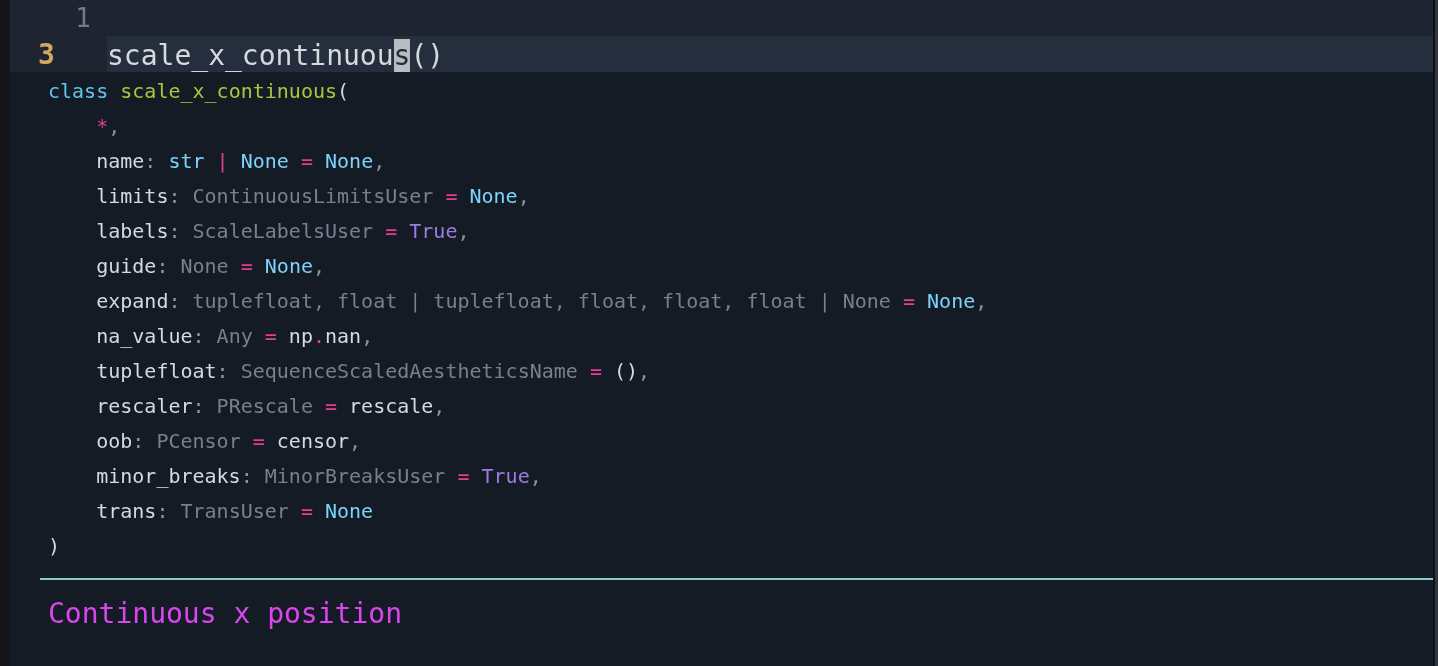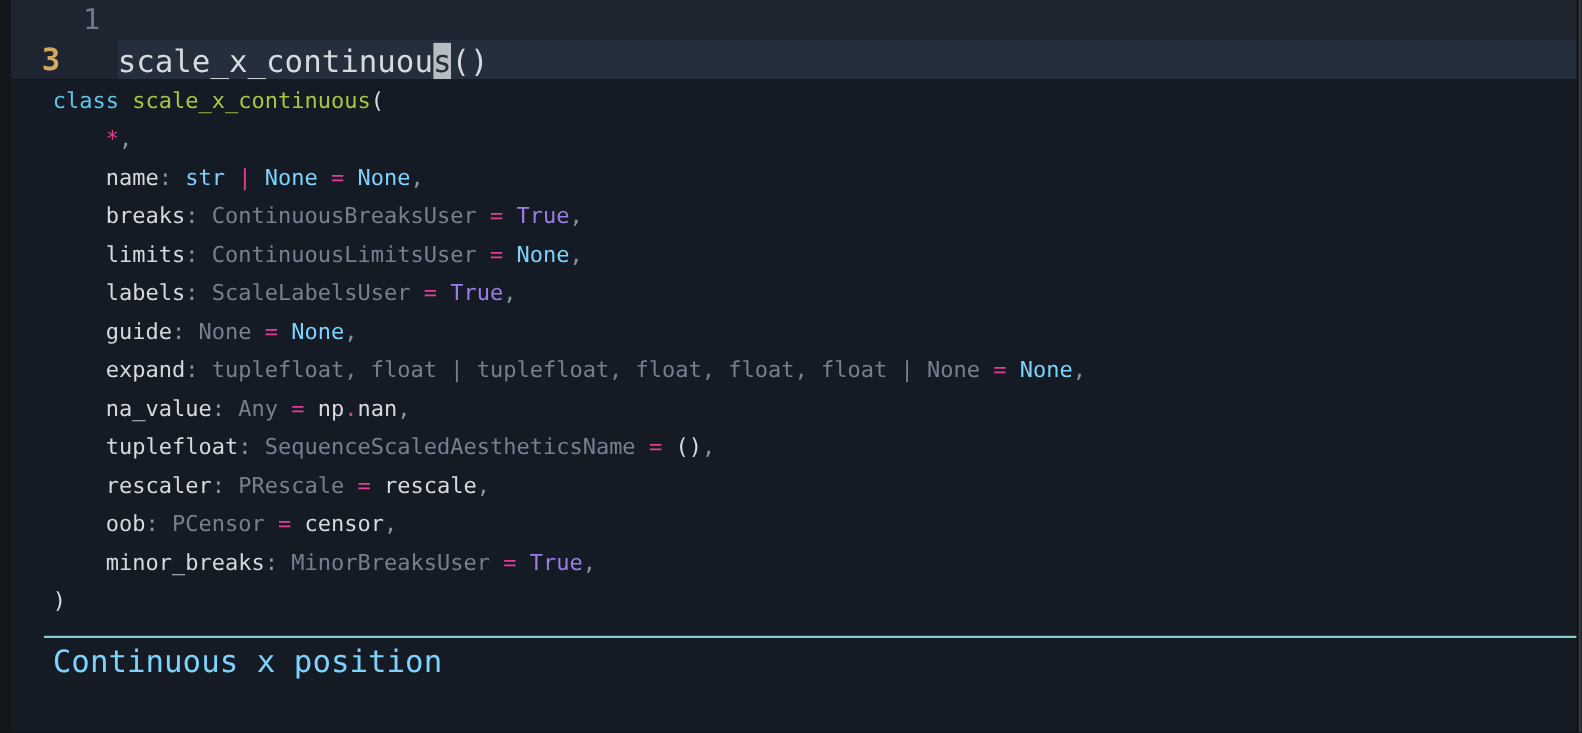--- a/index.html
+++ b/index.html
@@ -48,22 +48,22 @@
   }
   .sig { padding-left: 38px; }
   .sig-line {
     font-size: 20px; line-height: 35px; white-space: pre; color: #d6dade;
   }
   .divider {
     margin-left: 30px; margin-top: 14px; height: 2px;
     background: #87cdc9;
   }
   .docline {
-    padding-left: 38px; margin-top: 4px;
-    font-size: 28px; line-height: 35px; color: #7dd3fc;
+    padding-left: 38px; margin-top: 16px;
+    font-size: 28px; line-height: 35px; color: #d946ef;
   }
   
   .tk-plain  { color: #d6dade; }
   .tk-punct  { color: #8a93a0; }
   .tk-type   { color: #76808f; }
   .tk-kw     { color: #5fc6ea; }
   .tk-cls    { color: #a9c73e; }
   .tk-mag    { color: #e23e95; }
   .tk-cyan   { color: #7dd3fc; }
   .tk-purp   { color: #9b7de6; }
@@ -85,28 +85,28 @@
       <div class="gutter abs">3</div>
       <div class="code"><span class="tk-plain">scale_x_continuou</span><span class="tk-cursor">s</span><span class="tk-plain">()</span></div>
     </div>
   </div>
 
   <div class="popup">
     <div class="sig">
         <div class="sig-line"><span class="tk-kw">class</span><span class="tk-plain"> </span><span class="tk-cls">scale_x_continuous</span><span class="tk-plain">(</span></div>
         <div class="sig-line"><span class="tk-plain">    </span><span class="tk-mag">*</span><span class="tk-punct">,</span></div>
         <div class="sig-line"><span class="tk-plain">    </span><span class="tk-plain">name</span><span class="tk-punct">: </span><span class="tk-cyan">str</span><span class="tk-plain"> </span><span class="tk-mag">|</span><span class="tk-plain"> </span><span class="tk-cyan">None</span><span class="tk-plain"> </span><span class="tk-mag">=</span><span class="tk-plain"> </span><span class="tk-cyan">None</span><span class="tk-punct">,</span></div>
-        <div class="sig-line"><span class="tk-plain">    </span><span class="tk-plain">breaks</span><span class="tk-punct">: </span><span class="tk-type">ContinuousBreaksUser</span><span class="tk-plain"> </span><span class="tk-mag">=</span><span class="tk-plain"> </span><span class="tk-purp">True</span><span class="tk-punct">,</span></div>
         <div class="sig-line"><span class="tk-plain">    </span><span class="tk-plain">limits</span><span class="tk-punct">: </span><span class="tk-type">ContinuousLimitsUser</span><span class="tk-plain"> </span><span class="tk-mag">=</span><span class="tk-plain"> </span><span class="tk-cyan">None</span><span class="tk-punct">,</span></div>
         <div class="sig-line"><span class="tk-plain">    </span><span class="tk-plain">labels</span><span class="tk-punct">: </span><span class="tk-type">ScaleLabelsUser</span><span class="tk-plain"> </span><span class="tk-mag">=</span><span class="tk-plain"> </span><span class="tk-purp">True</span><span class="tk-punct">,</span></div>
         <div class="sig-line"><span class="tk-plain">    </span><span class="tk-plain">guide</span><span class="tk-punct">: </span><span class="tk-type">None</span><span class="tk-plain"> </span><span class="tk-mag">=</span><span class="tk-plain"> </span><span class="tk-cyan">None</span><span class="tk-punct">,</span></div>
         <div class="sig-line"><span class="tk-plain">    </span><span class="tk-plain">expand</span><span class="tk-punct">: </span><span class="tk-type">tuplefloat, float | tuplefloat, float, float, float | None</span><span class="tk-plain"> </span><span class="tk-mag">=</span><span class="tk-plain"> </span><span class="tk-cyan">None</span><span class="tk-punct">,</span></div>
         <div class="sig-line"><span class="tk-plain">    </span><span class="tk-plain">na_value</span><span class="tk-punct">: </span><span class="tk-type">Any</span><span class="tk-plain"> </span><span class="tk-mag">=</span><span class="tk-plain"> </span><span class="tk-plain">np</span><span class="tk-mag">.</span><span class="tk-plain">nan</span><span class="tk-punct">,</span></div>
         <div class="sig-line"><span class="tk-plain">    </span><span class="tk-plain">tuplefloat</span><span class="tk-punct">: </span><span class="tk-type">SequenceScaledAestheticsName</span><span class="tk-plain"> </span><span class="tk-mag">=</span><span class="tk-plain"> </span><span class="tk-plain">()</span><span class="tk-punct">,</span></div>
         <div class="sig-line"><span class="tk-plain">    </span><span class="tk-plain">rescaler</span><span class="tk-punct">: </span><span class="tk-type">PRescale</span><span class="tk-plain"> </span><span class="tk-mag">=</span><span class="tk-plain"> </span><span class="tk-plain">rescale</span><span class="tk-punct">,</span></div>
         <div class="sig-line"><span class="tk-plain">    </span><span class="tk-plain">oob</span><span class="tk-punct">: </span><span class="tk-type">PCensor</span><span class="tk-plain"> </span><span class="tk-mag">=</span><span class="tk-plain"> </span><span class="tk-plain">censor</span><span class="tk-punct">,</span></div>
         <div class="sig-line"><span class="tk-plain">    </span><span class="tk-plain">minor_breaks</span><span class="tk-punct">: </span><span class="tk-type">MinorBreaksUser</span><span class="tk-plain"> </span><span class="tk-mag">=</span><span class="tk-plain"> </span><span class="tk-purp">True</span><span class="tk-punct">,</span></div>
+        <div class="sig-line"><span class="tk-plain">    </span><span class="tk-plain">trans</span><span class="tk-punct">: </span><span class="tk-type">TransUser</span><span class="tk-plain"> </span><span class="tk-mag">=</span><span class="tk-plain"> </span><span class="tk-cyan">None</span></div>
         <div class="sig-line"><span class="tk-plain">)</span></div>
       </div>
     <div class="divider"></div>
     <div class="docline">Continuous x position</div>
   </div>
 </div>
 
 </body></html>

